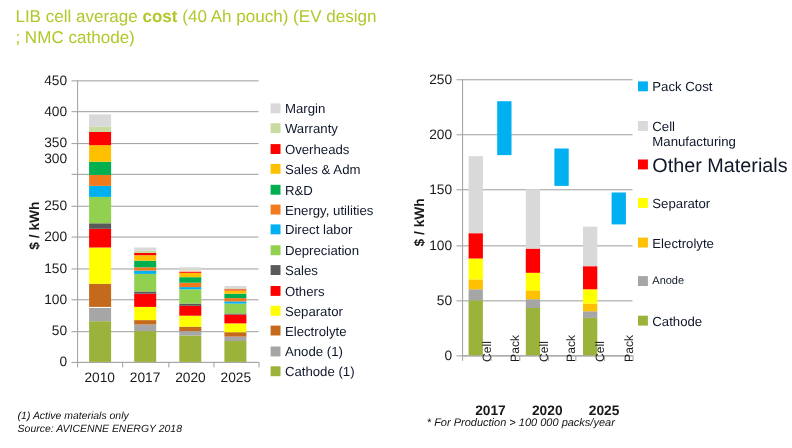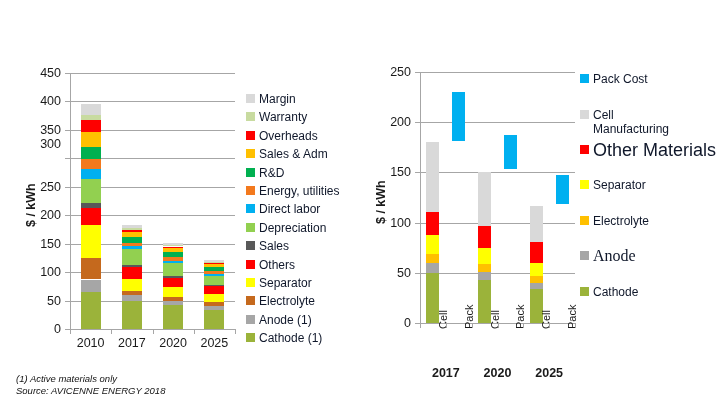--- a/index.html
+++ b/index.html
@@ -84,20 +84,22 @@
     white-space:pre-line;
   }
   #left-footnote{left:16px;top:373px;}
   #right-footnote{left:28px;top:379px;font-size:10px;}
 </style>
 </head>
 <body>
 
 <div class="panel" id="left-panel">
 
+  <div class="slide-title" id="left-title"><span>LIB cell average </span><b>cost</b><span> (40 Ah pouch)
+(EV design ; NMC cathode)</span></div>
 
   <div class="plot" id="left-plot" style="left:70px;top:73px;width:165px;height:256px;">
       <div class="gridline" style="top:0px;"></div>
       <div class="tickmark" style="left:-5px;top:0px;"></div>
       <div class="ytick" style="top:0px;right:174px;width:40px;">450</div>
       <div class="gridline" style="top:28.444444444444443px;"></div>
       <div class="tickmark" style="left:-5px;top:28.444444444444443px;"></div>
       <div class="ytick" style="top:28.444444444444443px;right:174px;width:40px;">400</div>
       <div class="gridline" style="top:56.888888888888886px;"></div>
       <div class="tickmark" style="left:-5px;top:56.888888888888886px;"></div>
@@ -327,20 +329,21 @@
       <div class="xlabel xlabel-bold" style="left:103.16666666666666px;top:294px;width:52px;font-size:12.5px;">2025</div>
       <div class="xtick-mark" style="left:0px;top:251px;"></div>
       <div class="xtick-mark" style="left:25.833333333333332px;top:251px;"></div>
       <div class="xtick-mark" style="left:51.666666666666664px;top:251px;"></div>
       <div class="xtick-mark" style="left:77.5px;top:251px;"></div>
       <div class="xtick-mark" style="left:103.33333333333333px;top:251px;"></div>
       <div class="xtick-mark" style="left:129.16666666666666px;top:251px;"></div>
       <div class="xtick-mark" style="left:155px;top:251px;"></div>
     </div>
 
+  <div class="footnote" id="right-footnote">* For  Production &gt; 100 000 packs/year</div>
 
   <div class="legend" id="right-legend" style="left:220px;top:66px;width:140px;">
       <div class="legend-item" style="left:0;top:6px;">
         <span class="swatch" style="background:#00b0f0;"></span>
         <span class="legend-text" style="font-size:12px;line-height:14px;">Pack Cost</span>
       </div>
       <div class="legend-item" style="left:0;top:42px;">
         <span class="swatch" style="background:#d9d9d9;"></span>
         <span class="legend-text" style="font-size:12px;line-height:14px;">Cell
 Manufacturing</span>
@@ -352,20 +355,20 @@
       <div class="legend-item" style="left:0;top:112px;">
         <span class="swatch" style="background:#ffff00;"></span>
         <span class="legend-text" style="font-size:12px;line-height:14px;">Separator</span>
       </div>
       <div class="legend-item" style="left:0;top:148px;">
         <span class="swatch" style="background:#ffc000;"></span>
         <span class="legend-text" style="font-size:12px;line-height:14px;">Electrolyte</span>
       </div>
       <div class="legend-item" style="left:0;top:183px;">
         <span class="swatch" style="background:#a6a6a6;"></span>
-        <span class="legend-text" style="font-size:16px;line-height:14px;font-family:Liberation Serif, serif;">Anode</span>
+        <span class="legend-text" style="font-size:10px;line-height:14px;">Anode</span>
       </div>
       <div class="legend-item" style="left:0;top:219px;">
         <span class="swatch" style="background:#9bb33a;"></span>
         <span class="legend-text" style="font-size:12px;line-height:14px;">Cathode</span>
       </div>
     </div>
 </div>
 
 </body></html>

